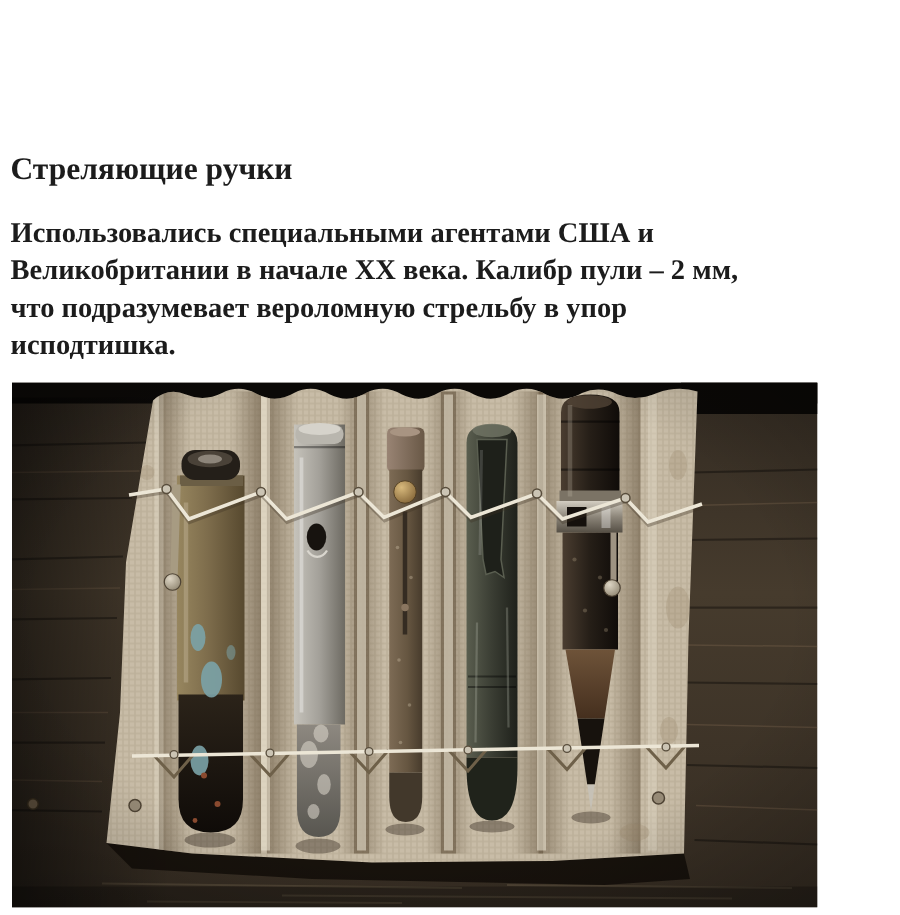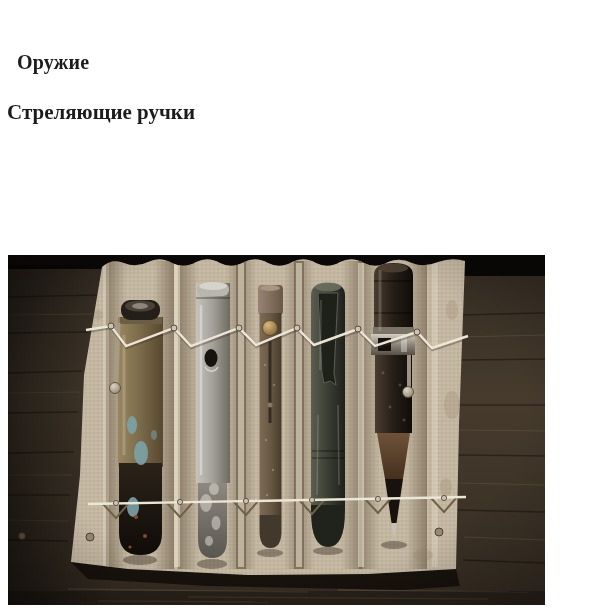--- a/index.html
+++ b/index.html
@@ -21,24 +21,29 @@
   .photo{
     position:absolute;left:8px;top:255px;width:537px;height:350px;
   }
   .photo svg{display:block;width:537px;height:350px;}
 </style>
 </head>
 <body>
 
 <div class="canvas">
 
-  <div class="title">Оружие</div>
 
   <div class="subtitle">Стреляющие ручки</div>
 
+  <div class="intro">
+    <div class="line">Использовались специальными агентами США и</div>
+    <div class="line">Великобритании в начале XX века. Калибр пули – 2 мм,</div>
+    <div class="line">что подразумевает вероломную стрельбу в упор</div>
+    <div class="line">исподтишка.</div>
+  </div>
 
   <figure class="photo" style="margin:0" title="Пять стреляющих ручек, закреплённых проволокой в тканевом чехле на тёмном деревянном столе">
     <svg viewBox="0 0 537 350" xmlns="http://www.w3.org/2000/svg">
       <defs>
         <linearGradient id="woodBase" x1="0" y1="0" x2="0" y2="1">
           <stop offset="0" stop-color="#332b22"></stop>
           <stop offset="0.4" stop-color="#463b2d"></stop>
           <stop offset="1" stop-color="#352c22"></stop>
         </linearGradient>
         <linearGradient id="leftShade" x1="0" y1="0" x2="1" y2="0">

